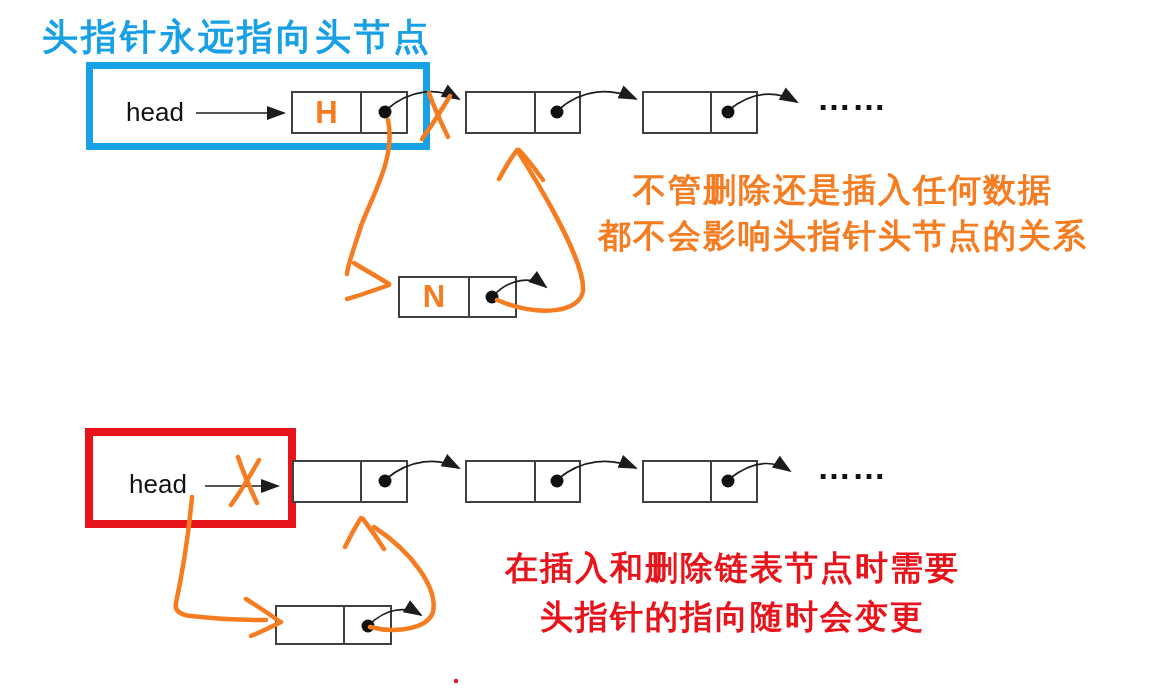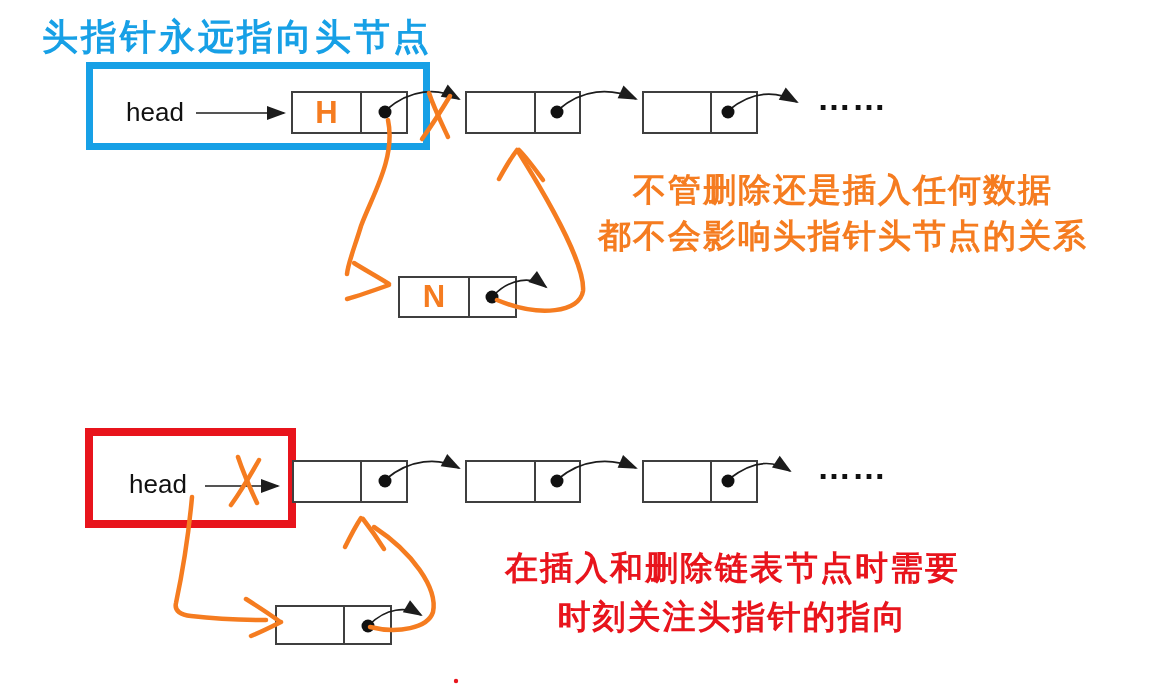--- a/index.html
+++ b/index.html
@@ -69,21 +69,21 @@
     <div class="ptr"></div>
   </div>
   <div class="node" style="left:642px;top:460px;width:116px;height:43px;">
     <div class="val" style="width:68px;"></div>
     <div class="ptr"></div>
   </div>
   <div class="ellipsis" style="left:817px;top:447px;">……</div>
 
   <div class="note note-red">
     <div>在插入和删除链表节点时需要</div>
-    <div>时刻关注头指针的指向</div>
+    <div>头指针的指向随时会变更</div>
   </div>
 
   <div class="node" style="left:275px;top:605px;width:117px;height:40px;">
     <div class="val" style="width:68px;"></div>
     <div class="ptr"></div>
   </div>
 
   <svg class="overlay" width="1165" height="689" viewBox="0 0 1165 689">
     <defs>
       <marker id="ah" markerUnits="userSpaceOnUse" markerWidth="22" markerHeight="18" refX="18" refY="9" orient="auto">

